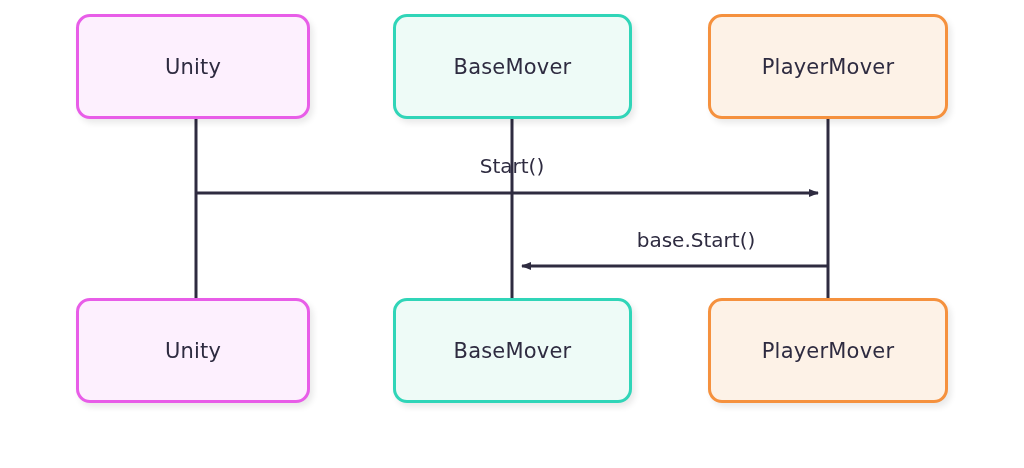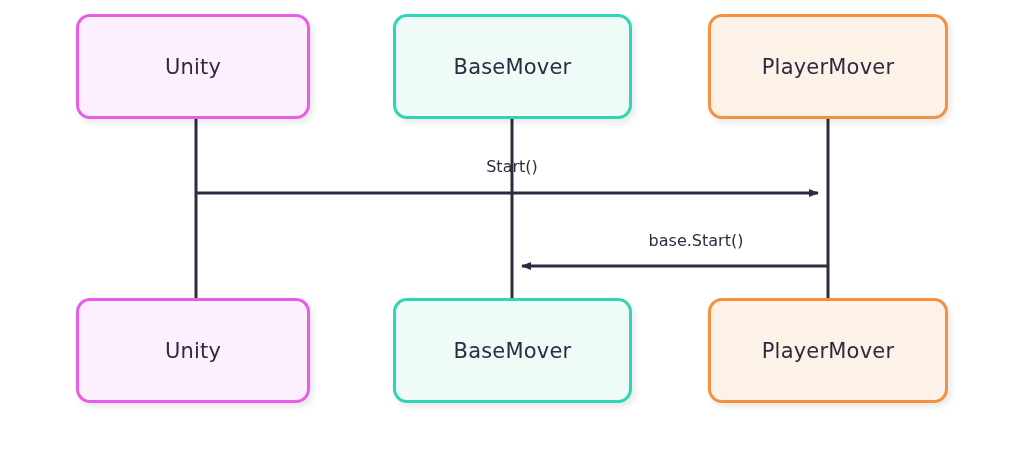--- a/index.html
+++ b/index.html
@@ -43,21 +43,21 @@
     font-size: 21px;
     font-weight: 400;
     color: #2e2b40;
     letter-spacing: 0.2px;
     white-space: nowrap;
     user-select: none;
   }
   .message-label {
     position: absolute;
     font-family: "DejaVu Sans", sans-serif;
-    font-size: 16px;
+    font-size: 20px;
     font-weight: 400;
     color: #2e2b40;
     white-space: nowrap;
     transform: translate(-50%, -50%);
     z-index: 4;
     user-select: none;
   }
 </style>
 </head>
 <body>

